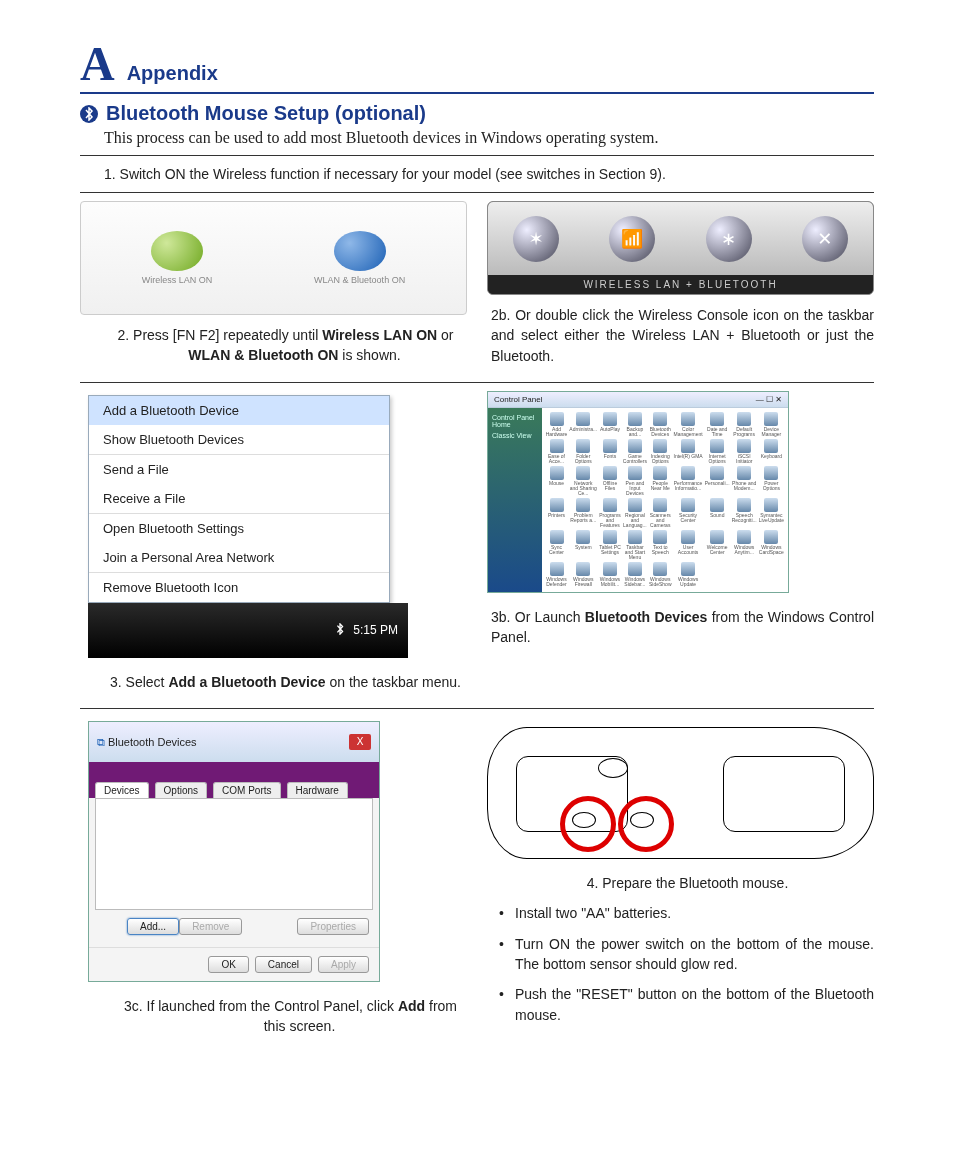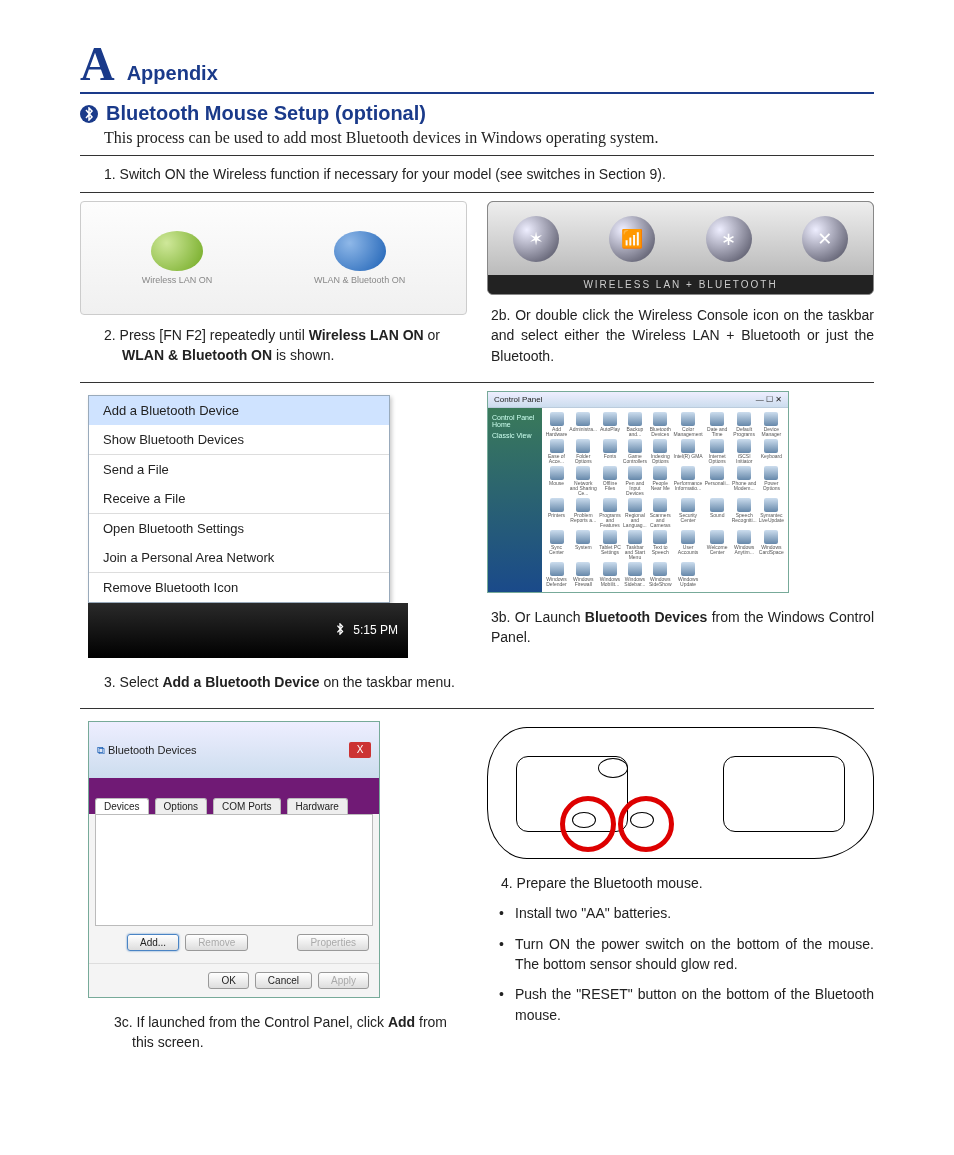--- a/index.html
+++ b/index.html
@@ -83,39 +83,39 @@
   }
   .green-orb{background:radial-gradient(circle at 30% 30%,#cfe89a,#6fa81f);}
   .blue-orb{background:radial-gradient(circle at 30% 30%,#8fb8e8,#1a5fb4);}
   .radio-strip{
     border:1px solid #888;border-radius:6px;background:#333;height:92px;
     display:flex;flex-direction:column;justify-content:flex-end;margin-bottom:10px;overflow:hidden;
   }
   .radio-icons{flex:1;display:flex;justify-content:space-around;align-items:center;background:linear-gradient(#eee,#bbb);}
   .orb{width:46px;height:46px;border-radius:50%;background:radial-gradient(circle at 30% 30%,#eef,#445);display:flex;align-items:center;justify-content:center;color:#fff;font-size:18px;}
   .radio-label{background:#222;color:#ccc;font-size:10px;letter-spacing:2px;text-align:center;padding:4px 0;}
-  .step-text{margin:4px 0 8px 24px;text-indent:-18px;padding-left:18px;line-height:1.45;}
+  .step-text{margin:4px 0 8px 24px;text-indent:-18px;padding-left:18px;line-height:1.45;text-align:center;}
   .step-text-b{margin:4px 0 8px 4px;line-height:1.45;text-align:justify;}
   .context-menu{
     border:1px solid #9ab;background:#fff;width:300px;margin:4px 0 0 8px;box-shadow:2px 2px 4px rgba(0,0,0,.2);
   }
   .context-menu .mi{padding:7px 14px;font-size:13px;}
   .context-menu .mi.hover{background:#cfe3ff;}
   .context-menu .sep{border-top:1px solid #ddd;margin:0;}
   .taskbar{background:linear-gradient(#2a2a2a,#000);color:#fff;font-size:12px;padding:20px 10px;display:flex;justify-content:flex-end;gap:8px;align-items:center;width:300px;margin-left:8px;}
   .cp-window{border:1px solid #7a9;width:300px;height:200px;margin:0;display:flex;flex-direction:column;font-size:8px;}
   .cp-title{background:linear-gradient(#eef,#cde);padding:3px 6px;border-bottom:1px solid #bcd;display:flex;justify-content:space-between;}
   .cp-body{flex:1;display:flex;}
   .cp-side{width:70px;background:linear-gradient(#3a7a5a,#1a4a8a);color:#cfe;padding:6px 4px;font-size:7px;}
   .cp-grid{flex:1;display:grid;grid-template-columns:repeat(9,1fr);gap:2px;padding:4px;align-content:start;}
   .cp-ico{display:flex;flex-direction:column;align-items:center;gap:1px;}
   .cp-ico .sq{width:14px;height:14px;background:linear-gradient(#cde,#68a);border-radius:2px;}
   .cp-ico span{font-size:5px;color:#555;text-align:center;line-height:1;}
   .dlg{border:1px solid #7a9;width:290px;margin:4px 0 0 8px;background:#f4f4f4;font-size:11px;}
-  .dlg-title{background:linear-gradient(#eef,#cde);padding:20px 8px;display:flex;justify-content:space-between;align-items:center;}
+  .dlg-title{background:linear-gradient(#eef,#cde);padding:12px 8px;display:flex;justify-content:space-between;align-items:center;}
   .dlg-title .close{background:#c33;color:#fff;width:22px;height:16px;border-radius:2px;text-align:center;line-height:16px;font-size:10px;}
   .tabs{display:flex;gap:4px;background:#701a75;padding:20px 6px 0 6px;}
   .tab{border:1px solid #bbb;border-bottom:none;background:#fff;padding:2px 8px;font-size:10px;border-radius:3px 3px 0 0;margin-right:2px;}
   .tab.inactive{background:#eee;}
   .dlg-body{background:#fff;border:1px solid #bbb;margin:0 6px;height:110px;}
   .dlg-btnrow{display:flex;justify-content:space-between;padding:8px 10px;gap:6px;}
   .dlg-btnrow2{display:flex;justify-content:flex-end;padding:0 10px 8px 10px;gap:6px;border-top:1px solid #ddd;margin-top:4px;padding-top:8px;}
   .btn{border:1px solid #999;background:linear-gradient(#fff,#ddd);padding:2px 12px;border-radius:3px;font-size:10px;}
   .btn.primary{border-color:#4a84c4;box-shadow:0 0 2px #4a84c4;}
   .btn.disabled{color:#aaa;}
@@ -450,21 +450,21 @@
         <span class="close">X</span>
       </div>
       <div class="tabs">
         <div class="tab">Devices</div>
         <div class="tab inactive">Options</div>
         <div class="tab inactive">COM Ports</div>
         <div class="tab inactive">Hardware</div>
       </div>
       <div class="dlg-body"></div>
       <div class="dlg-btnrow">
-        <span style="display:flex;gap:6px;padding-left:28px;">
+        <span style="display:flex;gap:0;padding-left:28px;">
           <span class="btn primary">Add...</span>
           <span class="btn disabled">Remove</span>
         </span>
         <span class="btn disabled">Properties</span>
       </div>
       <div class="dlg-btnrow2">
         <span class="btn">OK</span>
         <span class="btn">Cancel</span>
         <span class="btn disabled">Apply</span>
       </div>

